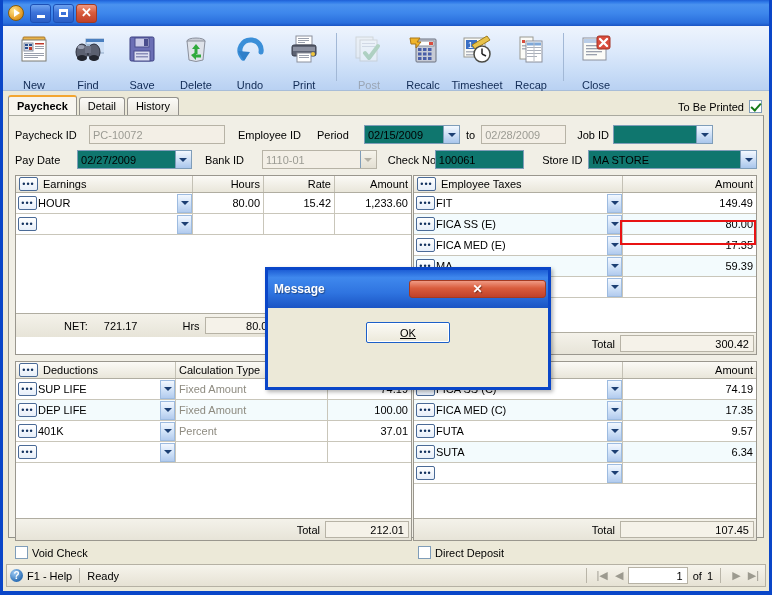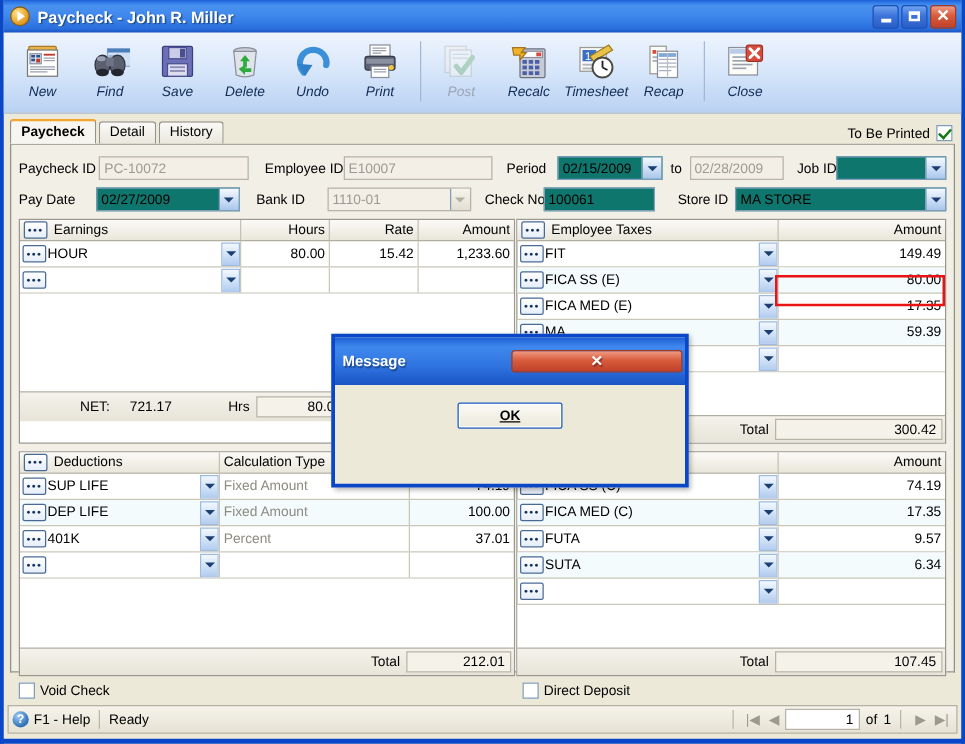--- a/index.html
+++ b/index.html
@@ -61,21 +61,21 @@
     background:linear-gradient(to bottom,#eef4fd 0%,#dce9fb 40%,#c9ddf7 72%,#b9d1f2 100%);
     display:flex; align-items:flex-start;
     padding:3px 0 0 4px;
     border-bottom:1px solid #a8bdd8;
   }
   .tbtn{
     width:54px; height:60px;
     display:flex;flex-direction:column;align-items:center;
     padding-top:4px;
   }
-  .tbtn .lbl{font-size:11px;color:#102a54;margin-top:3px;font-style:italic;}
+  .tbtn .lbl{font-size:11px;color:#102a54;margin-top:14px;}
   .tbtn.disabled .lbl{color:#9aa5b4;}
   .tbico{width:32px;height:32px;position:relative;}
   .tbsep{width:1px;height:48px;background:#a2b8d6;margin:4px 5px 0 5px;}
   
   .client{padding:4px 5px 0 5px;position:relative;height:calc(100% - 26px - 65px);}
   .tabrow{display:flex;align-items:flex-end;height:20px;position:relative;}
   .tab{
     height:18px;padding:0 8px;
     border:1px solid #93918c; border-bottom:none;
     border-radius:3px 3px 0 0;
@@ -222,32 +222,30 @@
   }
   .dlg-body{display:flex;align-items:flex-start;padding:14px 12px 0 14px;}
   .warnico{width:34px;height:31px;position:relative;flex:none;margin-right:14px;}
   .dlg-msg{font-size:11px;color:#000;padding-top:7px;}
   .dlg-btnrow{display:flex;justify-content:center;margin-top:14px;}
   .okbtn{
     width:84px;height:21px;border:1px solid #1c5fc8;border-radius:2px;
     background:linear-gradient(to bottom,#fbfaf6,#ece9da);
     display:flex;align-items:center;justify-content:center;font-size:11px;
     box-shadow:inset 0 0 0 1px #fff;
-    font-weight:bold;
   }
   .okbtn u{text-decoration:underline;}
 </style>
 </head>
 <body>
 
 <div class="window">
 
   <div class="titlebar">
     <div class="title-ico"></div>
-    <div class="title-text">Paycheck - John R. Miller</div>
     <div class="winbtns">
       <div class="winbtn">
           <div class="wb-min"></div>
         </div>
       <div class="winbtn">
           <div class="wb-max"></div>
         </div>
       <div class="winbtn close">
           <div class="wb-x">✕</div>
         </div>
@@ -453,21 +451,20 @@
         <span class="cbx checked"></span>
       </div>
     </div>
 
     <div class="panel" style="height:423px;padding:7px 6px 0 6px;">
 
       <div class="formrow">
         <span class="lab" style="width:74px">Paycheck ID</span>
         <span class="fld ro" style="width:136px">PC-10072</span>
         <span class="lab" style="width:81px;padding-left:13px">Employee ID</span>
-        <span class="fld ro" style="width:136px">E10007</span>
         <span class="lab" style="width:58px;padding-left:11px">Period</span>
         <span class="fld combo" style="width:96px">
           <span>02/15/2009</span>
           <span class="arrowbtn">
               <span class="caret"></span>
             </span>
         </span>
         <span class="lab" style="padding:0 6px">to</span>
         <span class="fld ro" style="width:85px">02/28/2009</span>
         <span class="lab" style="width:47px;padding-left:11px">Job ID</span>

